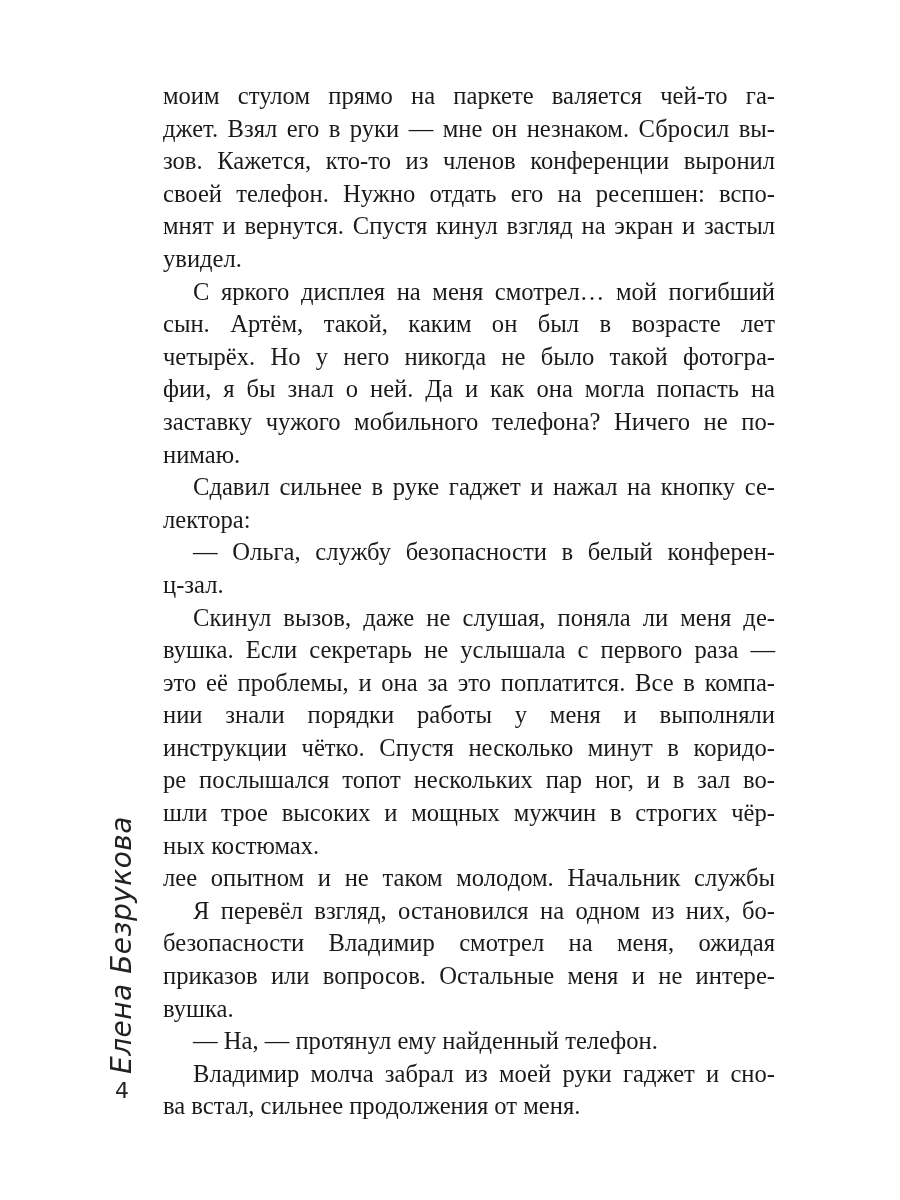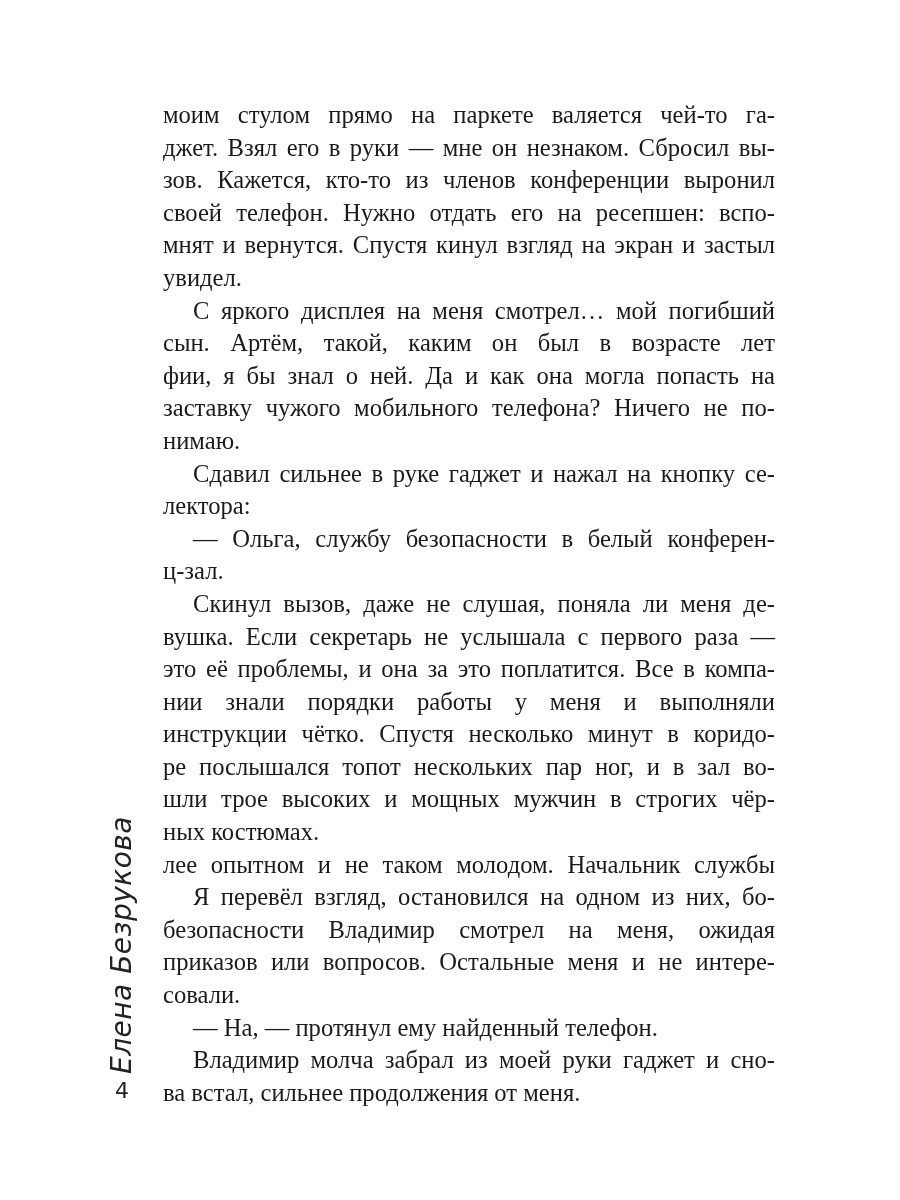--- a/index.html
+++ b/index.html
@@ -6,21 +6,20 @@
     body {
       width: 900px; height: 1200px; background: #ffffff;
       position: relative; overflow: hidden;
       font-family: "Liberation Serif", "DejaVu Serif", serif;
       color: #1a1a1a;
     }
     .text-block {
       position: absolute; left: 163px; top: 80px; width: 612px;
       font-size: 24.6px; line-height: 32.6px;
       text-align: justify;
-      margin-top: 19px;
     }
     .line { display: block; height: 32.6px; white-space: nowrap; text-align: justify; text-align-last: justify; }
     .line.last { text-align-last: left; }
     .line.indent { padding-left: 30px; }
     .side-author {
       position: absolute; left: 96px; top: 830px; width: 50px; height: 230px;
     }
     .side-author span {
       position: absolute; left: 50%; top: 50%;
       transform: translate(-50%, -50%) rotate(-90deg);
@@ -39,40 +38,41 @@
 
 <div class="text-block" id="text-block">
     <span class="line">моим стулом прямо на паркете валяется чей-то га-</span>
     <span class="line">джет. Взял его в руки — мне он незнаком. Сбросил вы-</span>
     <span class="line">зов. Кажется, кто-то из членов конференции выронил</span>
     <span class="line">своей телефон. Нужно отдать его на ресепшен: вспо-</span>
     <span class="line">мнят и вернутся. Спустя кинул взгляд на экран и застыл</span>
     <span class="line last">увидел.</span>
     <span class="line indent">С яркого дисплея на меня смотрел… мой погибший</span>
     <span class="line">сын. Артём, такой, каким он был в возрасте лет</span>
+    <span class="line">четырёх. Но у него никогда не было такой фотогра-</span>
     <span class="line">фии, я бы знал о ней. Да и как она могла попасть на</span>
     <span class="line">заставку чужого мобильного телефона? Ничего не по-</span>
     <span class="line last">нимаю.</span>
     <span class="line indent">Сдавил сильнее в руке гаджет и нажал на кнопку се-</span>
     <span class="line last">лектора:</span>
     <span class="line indent">— Ольга, службу безопасности в белый конферен-</span>
     <span class="line last">ц-зал.</span>
     <span class="line indent">Скинул вызов, даже не слушая, поняла ли меня де-</span>
     <span class="line">вушка. Если секретарь не услышала с первого раза —</span>
     <span class="line">это её проблемы, и она за это поплатится. Все в компа-</span>
     <span class="line">нии знали порядки работы у меня и выполняли</span>
     <span class="line">инструкции чётко. Спустя несколько минут в коридо-</span>
     <span class="line">ре послышался топот нескольких пар ног, и в зал во-</span>
     <span class="line">шли трое высоких и мощных мужчин в строгих чёр-</span>
     <span class="line last">ных костюмах.</span>
     <span class="line">лее опытном и не таком молодом. Начальник службы</span>
     <span class="line indent">Я перевёл взгляд, остановился на одном из них, бо-</span>
     <span class="line">безопасности Владимир смотрел на меня, ожидая</span>
     <span class="line">приказов или вопросов. Остальные меня и не интере-</span>
-    <span class="line last">совали.</span>
+    <span class="line last">вушка.</span>
     <span class="line indent last">— На, — протянул ему найденный телефон.</span>
     <span class="line indent">Владимир молча забрал из моей руки гаджет и сно-</span>
     <span class="line last">ва встал, сильнее продолжения от меня.</span>
   </div>
 
 <div class="side-author">
   <span>Елена Безрукова</span>
 </div>
 
 <div class="page-number">4</div>

